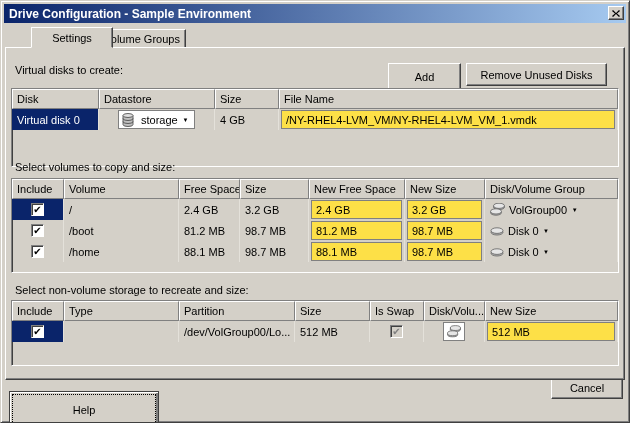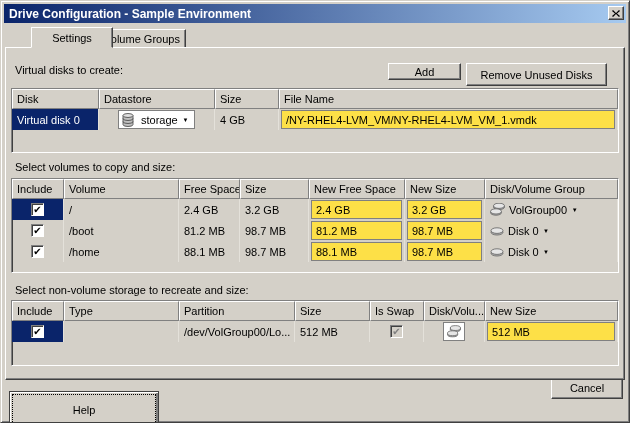--- a/index.html
+++ b/index.html
@@ -109,28 +109,28 @@
   <div class="tab active">
     <span>Settings</span>
   </div>
   <div class="tab inactive">
     <span>Volume Groups</span>
   </div>
 
   <div class="tabpage"></div>
 
   <div class="sec-label" style="left:14px;top:63px;z-index:4;">Virtual disks to create:</div>
-  <div class="btn" style="left:387px;top:62px;width:73px;height:17px;z-index:4;">
+  <div class="btn" style="left:387px;top:62px;width:73px;height:27px;z-index:4;">
     <span>Add</span>
   </div>
   <div class="btn" style="left:465px;top:62px;width:141px;height:23px;z-index:4;">
     <span>Remove Unused Disks</span>
   </div>
 
-  <div class="table t1" style="left:10px;top:87px;width:608px;height:65px;z-index:4;">
+  <div class="table t1" style="left:10px;top:87px;width:608px;height:79px;z-index:4;">
     <div class="t-head">
       <div class="hcell">Disk</div>
       <div class="hcell">Datastore</div>
       <div class="hcell">Size</div>
       <div class="hcell">File Name</div>
     </div>
     <div class="t-row">
       <div class="cell sel">Virtual disk 0</div>
       <div class="cell" style="padding:0 2px;">
         <div class="combo">

